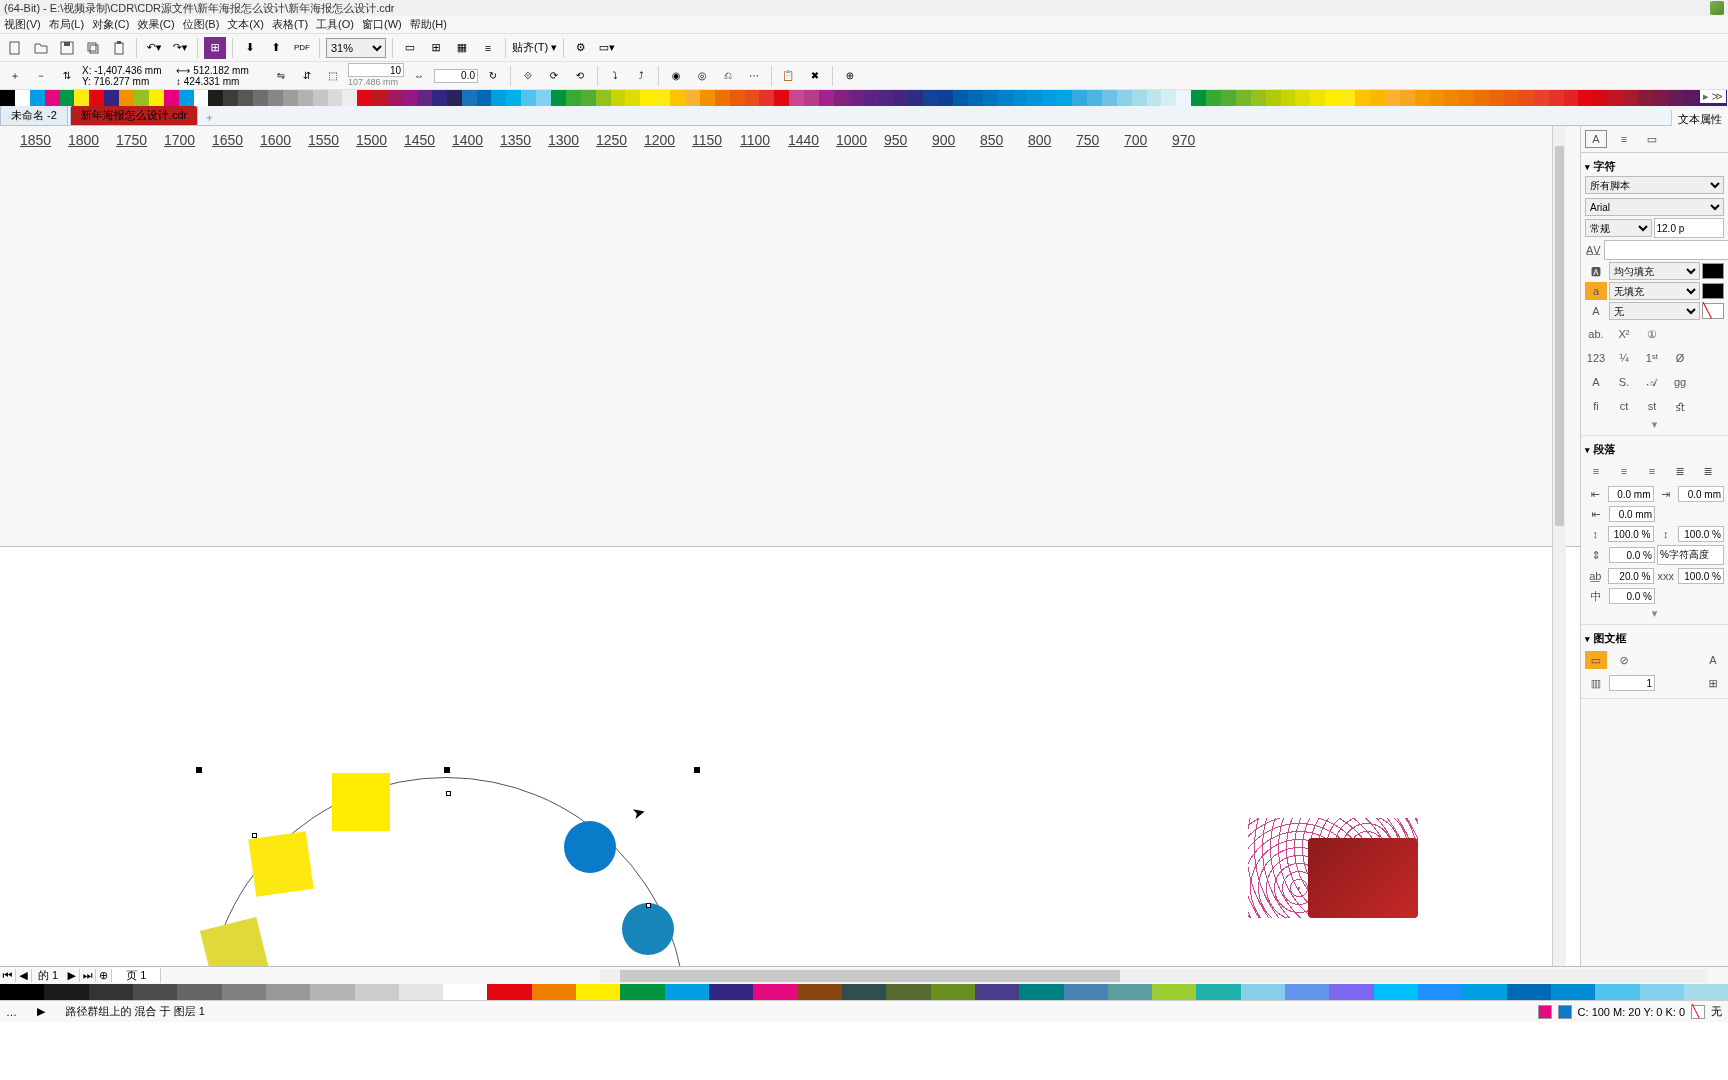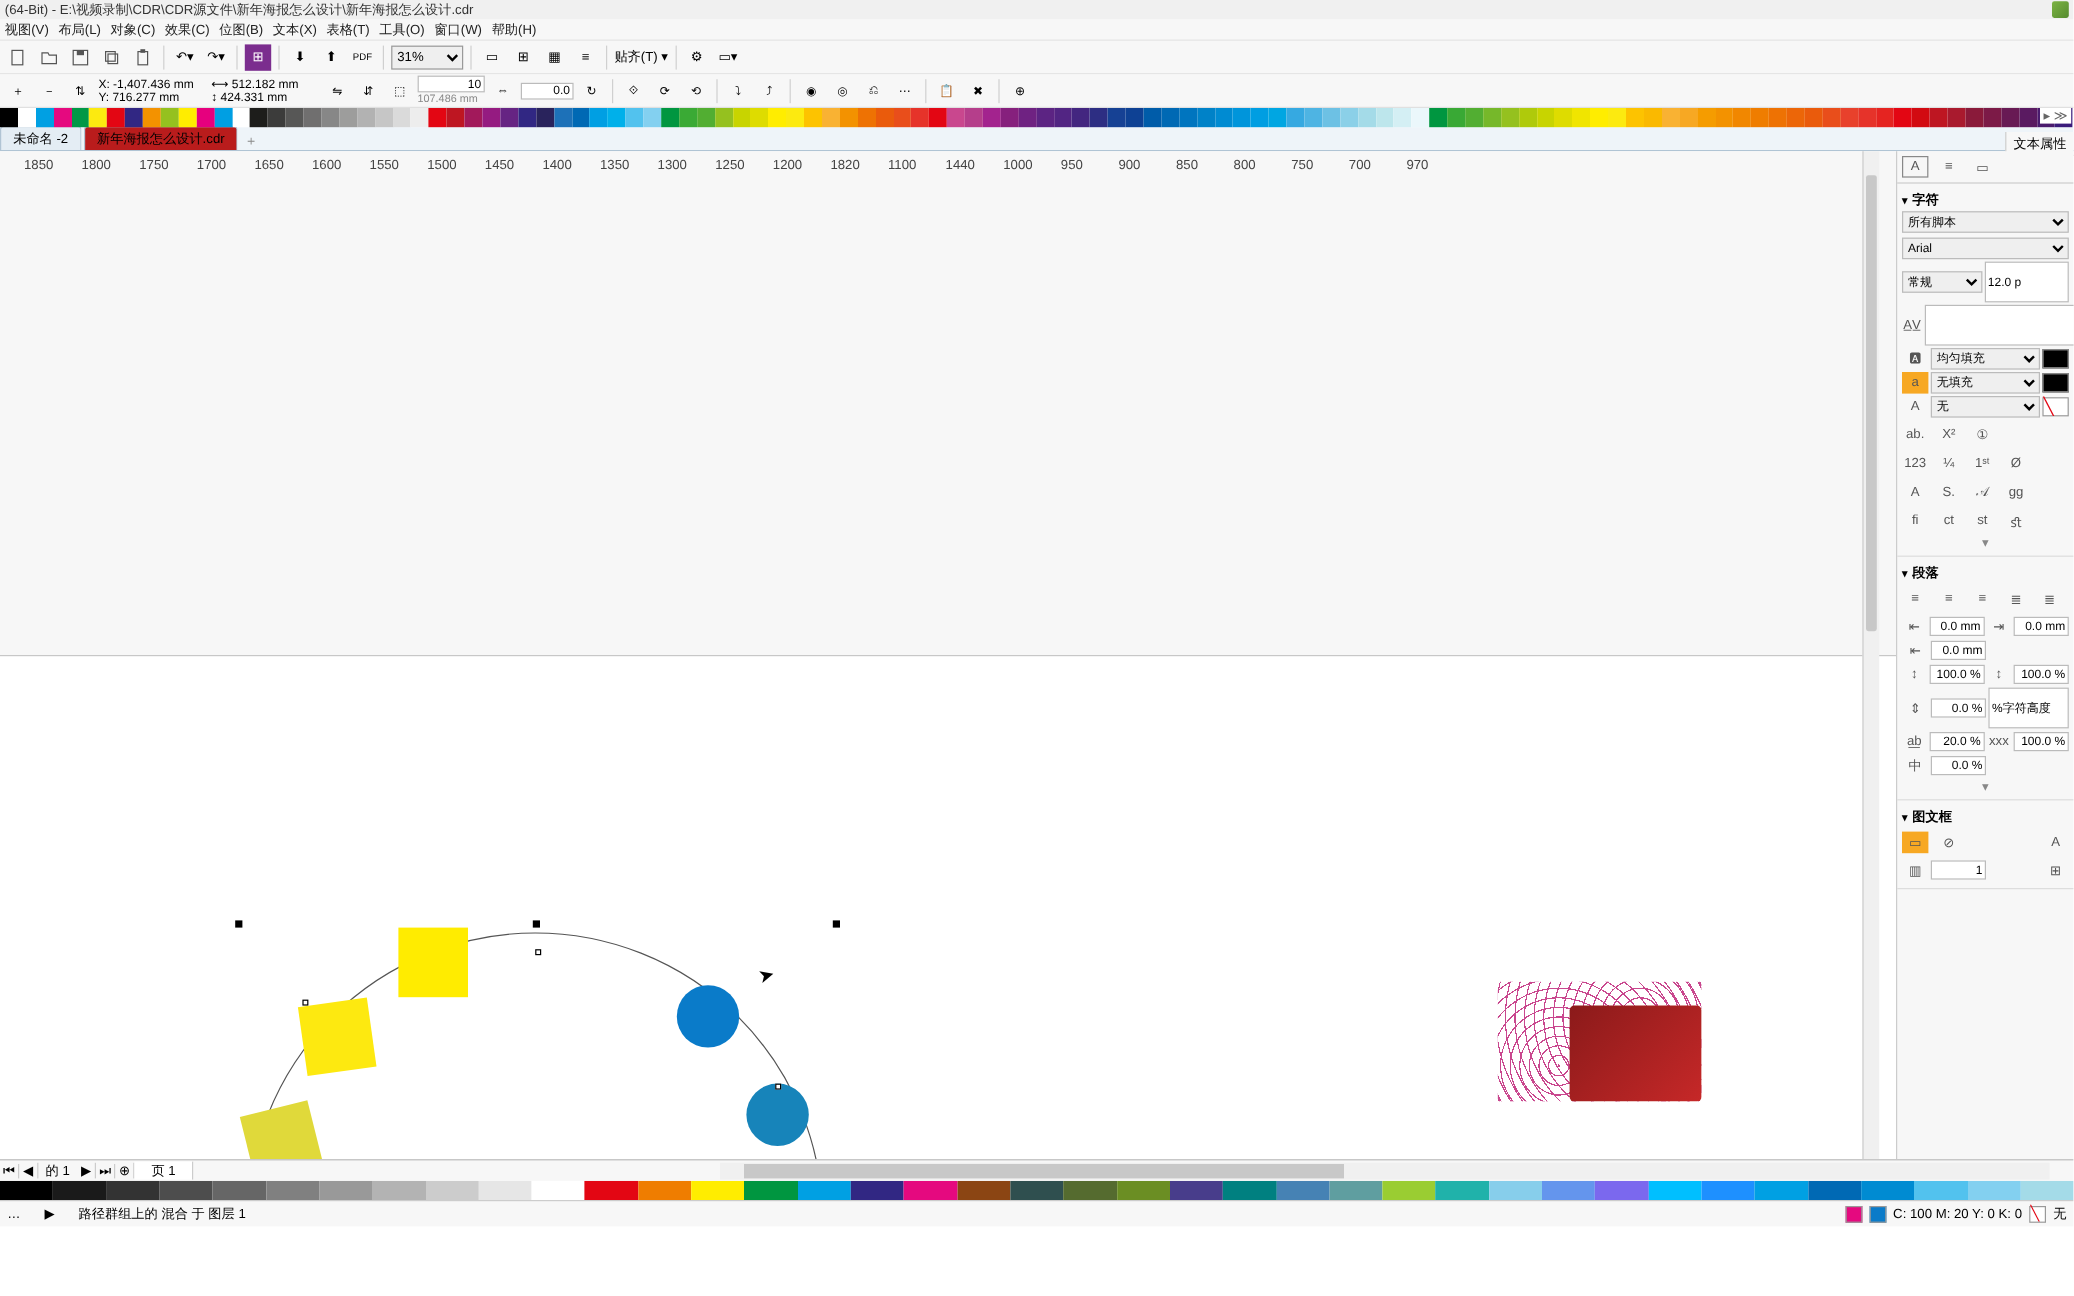--- a/index.html
+++ b/index.html
@@ -26,38 +26,38 @@
 
 .right-label { position: absolute; right: 0; top: 110px; font-size: 11px; padding: 2px 6px; background: #f7f7f7; border-left: 1px solid #ccc; border-bottom: 1px solid #ccc; }
 
 .tabstrip { height: 20px; background: #eef4f9; border-bottom: 1px solid #b0c4d4; display: flex; align-items: flex-end; font-size: 11px; }
 .doc-tab { padding: 2px 10px; border: 1px solid #b0c4d4; border-bottom: none; background: #b91c1c; margin-right: 2px; border-top-left-radius: 3px; border-top-right-radius: 3px; }
 .doc-tab.inactive { background: #e4edf4; }
 .tab-plus { width: 18px; text-align: center; color: #888; }
 
 .workspace { position: relative; height: 840px; display: flex; }
 .ruler-h { height: 18px; background: #f7f7f7; border-bottom: 1px solid #bbb; font-size: 9px; position: relative; overflow: hidden; flex: 1; }
-.ruler-h .tick { position: absolute; top: 6px; font-size: 11px; color: #444; }
+.ruler-h .tick { position: absolute; top: 6px; font-size: 14px; color: #444; text-decoration: underline; }
 .canvas-area { position: relative; flex: 1; background: #fff; overflow: hidden; }
 .canvas-scroll { position: absolute; right: 14px; top: 0; bottom: 0; width: 14px; background: #f0f0f0; border-left: 1px solid #ccc; }
 .canvas-scroll .thumb { position: absolute; left: 2px; right: 2px; top: 20px; height: 380px; background: #c8c8c8; border-radius: 2px; }
 
 .shape { position: absolute; }
 .sq { width: 58px; height: 58px; }
 .ci { width: 52px; height: 52px; border-radius: 50%; }
 .handle { position: absolute; width: 6px; height: 6px; background: #000; }
 .node { position: absolute; width: 5px; height: 5px; border: 1px solid #000; background: #fff; }
 .blend-path { position: absolute; width: 480px; height: 480px; border: 1px solid #555; border-radius: 50%; left: 206px; top: 230px; }
 
 .right-panel { width: 148px; background: #f7f7f7; border-left: 1px solid #ccc; font-size: 11px; display: flex; flex-direction: column; }
 .panel-sec { border-bottom: 1px solid #ddd; padding: 4px; }
 .panel-hdr { font-weight: bold; font-size: 11px; padding: 2px 0; display: flex; align-items: center; gap: 4px; }
 .panel-hdr::before { content: "▾"; font-size: 9px; }
 .p-row { display: flex; align-items: center; gap: 2px; margin: 2px 0; }
-.p-input { flex: 1; height: 34px; font-size: 10px; border: 1px solid #bbb; padding: 0 2px; }
+.p-input { flex: 1; height: 20px; font-size: 10px; border: 1px solid #bbb; padding: 0 2px; }
 .p-sel { width: 100%; height: 18px; font-size: 10px; border: 1px solid #bbb; }
 .p-swatch { width: 22px; height: 16px; border: 1px solid #999; }
 .icon-row { display: flex; gap: 6px; padding: 3px 0; flex-wrap: wrap; }
 .picon { width: 22px; height: 18px; border: 1px solid transparent; display: inline-flex; align-items: center; justify-content: center; font-size: 11px; color: #555; }
 .spin-grp { display: flex; align-items: center; gap: 2px; }
 .spin-grp input { width: 46px; height: 16px; font-size: 10px; border: 1px solid #bbb; text-align: right; padding-right: 2px; }
 
 .navigator { position: absolute; right: 162px; bottom: 48px; width: 170px; height: 100px; border: none; background: #fff; overflow: hidden; }
 .nav-pattern { width: 100%; height: 100%; background: repeating-radial-gradient(circle at 30% 70%, #c9478e 0 1px, transparent 1px 8px), repeating-radial-gradient(circle at 70% 30%, #c9478e 0 1px, transparent 1px 8px); position: relative; }
 .nav-img { position: absolute; right: 0; bottom: 0; width: 110px; height: 80px; background: linear-gradient(135deg,#8b1a1a,#c62828); border-radius: 4px; }
@@ -331,21 +331,21 @@
         <span class="tick" style="left: 212px;">1650</span>
         <span class="tick" style="left: 260px;">1600</span>
         <span class="tick" style="left: 308px;">1550</span>
         <span class="tick" style="left: 356px;">1500</span>
         <span class="tick" style="left: 404px;">1450</span>
         <span class="tick" style="left: 452px;">1400</span>
         <span class="tick" style="left: 500px;">1350</span>
         <span class="tick" style="left: 548px;">1300</span>
         <span class="tick" style="left: 596px;">1250</span>
         <span class="tick" style="left: 644px;">1200</span>
-        <span class="tick" style="left: 692px;">1820</span>
+        <span class="tick" style="left: 692px;">1150</span>
         <span class="tick" style="left: 740px;">1100</span>
         <span class="tick" style="left: 788px;">1440</span>
         <span class="tick" style="left: 836px;">1000</span>
         <span class="tick" style="left: 884px;">950</span>
         <span class="tick" style="left: 932px;">900</span>
         <span class="tick" style="left: 980px;">850</span>
         <span class="tick" style="left: 1028px;">800</span>
         <span class="tick" style="left: 1076px;">750</span>
         <span class="tick" style="left: 1124px;">700</span>
         <span class="tick" style="left: 1172px;">970</span>

